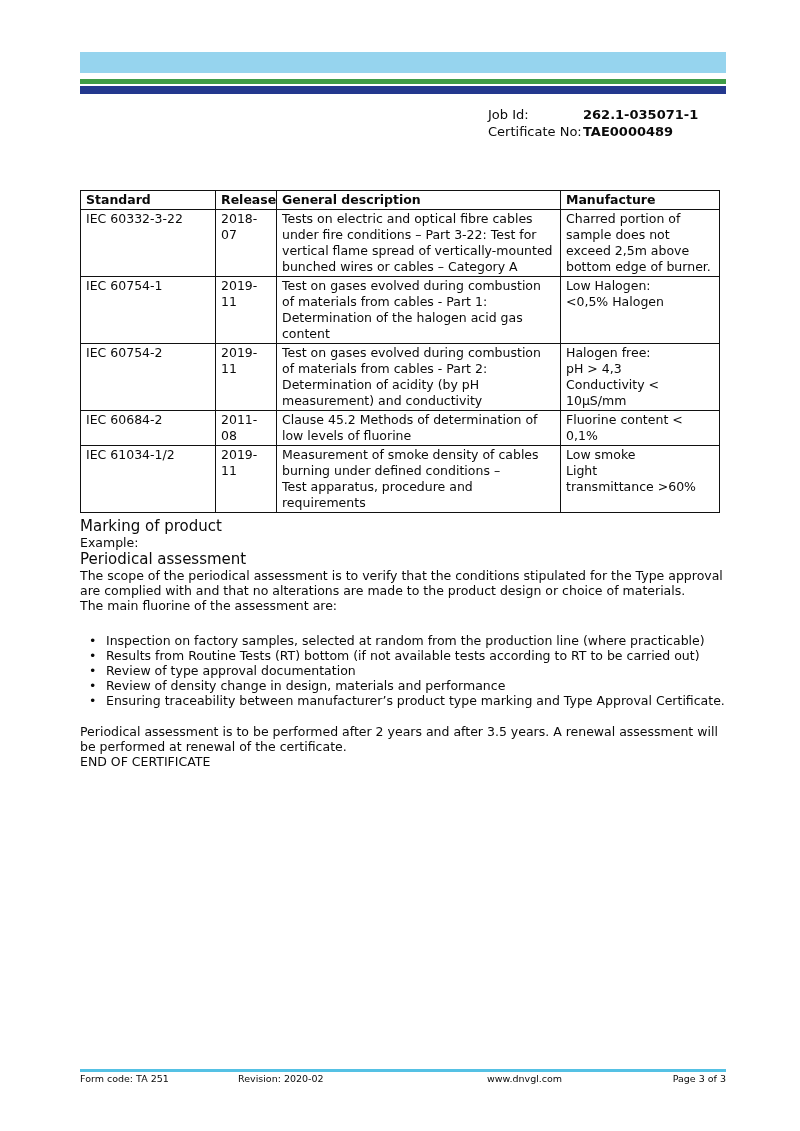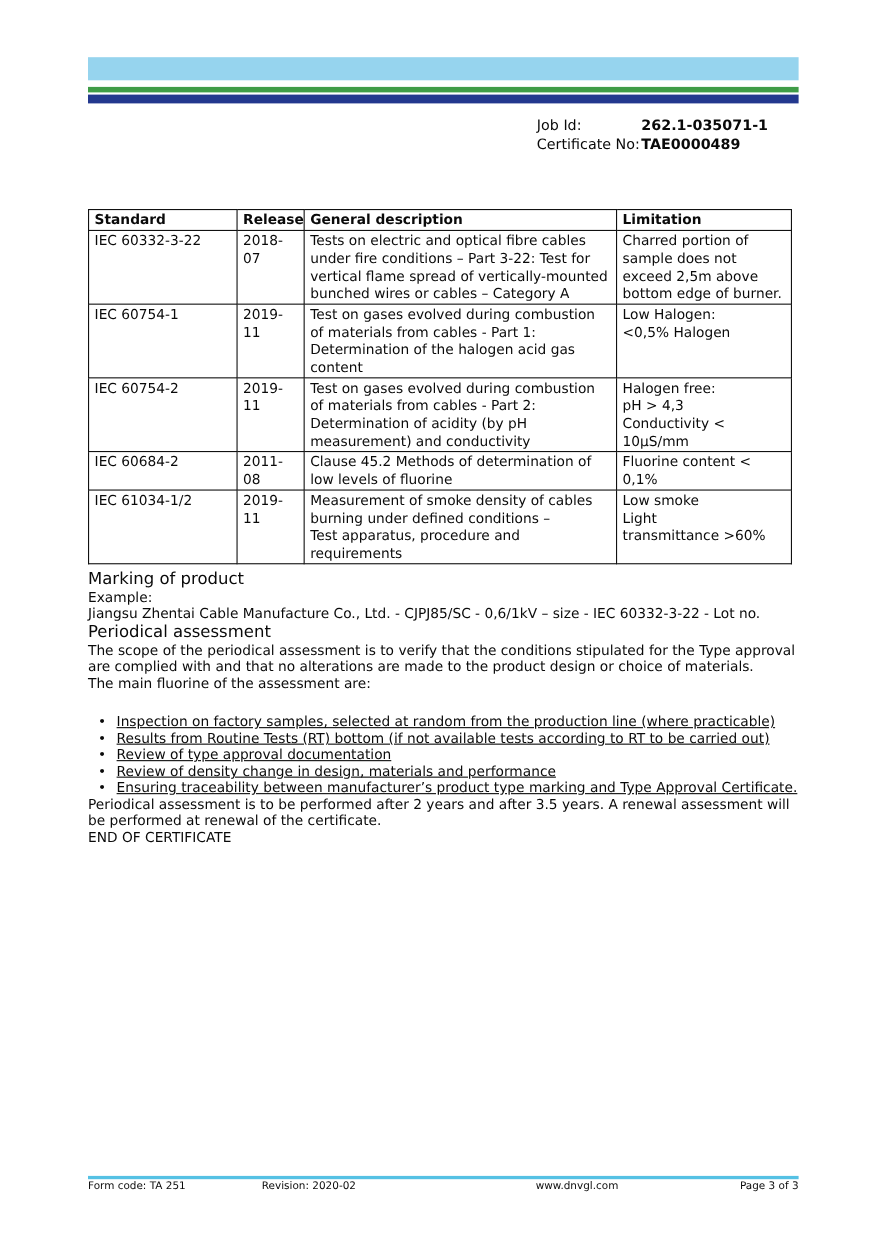--- a/index.html
+++ b/index.html
@@ -32,21 +32,21 @@
   .col-desc { width:284px; } .col-limit { width:159px; }
 
   .content { position:absolute; left:80px; top:517px; width:648px; font-size:12.5px; line-height:15px; }
   .content h2 { font-size:15px; font-weight:normal; margin:0; line-height:18px; }
   .content p { margin:0; }
   .p-example      { margin-top:14px; }
   .p-example-text { margin-top:15px; }
   .h-periodical   { margin-top:20px; }
   .p-scope        { margin-top:16px; }
   .p-main         { margin-top:18px; }
-  ul.assessment-list { list-style:none; margin:20px 0 0 0; padding:0;text-decoration:underline; }
+  ul.assessment-list { list-style:none; margin:20px 0 16px 0; padding:0; }
   ul.assessment-list li { position:relative; padding-left:26px; }
   ul.assessment-list li::before { content:"\2022"; position:absolute; left:9px; }
   .p-periodicity  { margin-top:20px; }
   .p-end          { margin-top:16px; }
 
   .footer-line { position:absolute; left:80px; top:1069px; width:646px; height:3px; background:#55c1e4; }
   .footer-text { position:absolute; top:1073px; font-size:9.5px; line-height:12px; }
   .ft-form { left:80px; }
   .ft-rev  { left:238px; }
   .ft-web  { left:487px; }
@@ -75,21 +75,21 @@
     <col class="col-standard">
       <col class="col-release">
       <col class="col-desc">
       <col class="col-limit">
   </colgroup>
   <thead>
     <tr>
       <th>Standard</th>
       <th>Release</th>
       <th>General description</th>
-      <th>Limitation</th>
+      <th>Manufacture</th>
     </tr>
   </thead>
   <tbody>
     <tr>
       <td>IEC 60332-3-22</td>
       <td>2018-07</td>
       <td>Tests on electric and optical fibre cables under fire conditions – Part 3-22: Test for vertical flame spread of vertically-mounted bunched wires or cables – Category A</td>
       <td>Charred portion of
 sample does not
 exceed 2,5m above
@@ -126,21 +126,20 @@
       <td>Low smoke
 Light
 transmittance &gt;60%</td>
     </tr>
   </tbody>
 </table>
 
 <div class="content">
   <h2>Marking of product</h2>
   <p class="p-example">Example:</p>
-  <p class="p-example-text">Jiangsu Zhentai Cable Manufacture Co., Ltd. - CJPJ85/SC - 0,6/1kV – size - IEC 60332-3-22 - Lot no.</p>
 
   <h2 class="h-periodical">Periodical assessment</h2>
   <p class="p-scope">The scope of the periodical assessment is to verify that the conditions stipulated for the Type approval are complied with and that no alterations are made to the product design or choice of materials.</p>
   <p class="p-main">The main fluorine of the assessment are:</p>
 
   <ul class="assessment-list">
     <li>Inspection on factory samples, selected at random from the production line (where practicable)</li>
     <li>Results from Routine Tests (RT) bottom (if not available tests according to RT to be carried out)</li>
     <li>Review of type approval documentation</li>
     <li>Review of density change in design, materials and performance</li>

